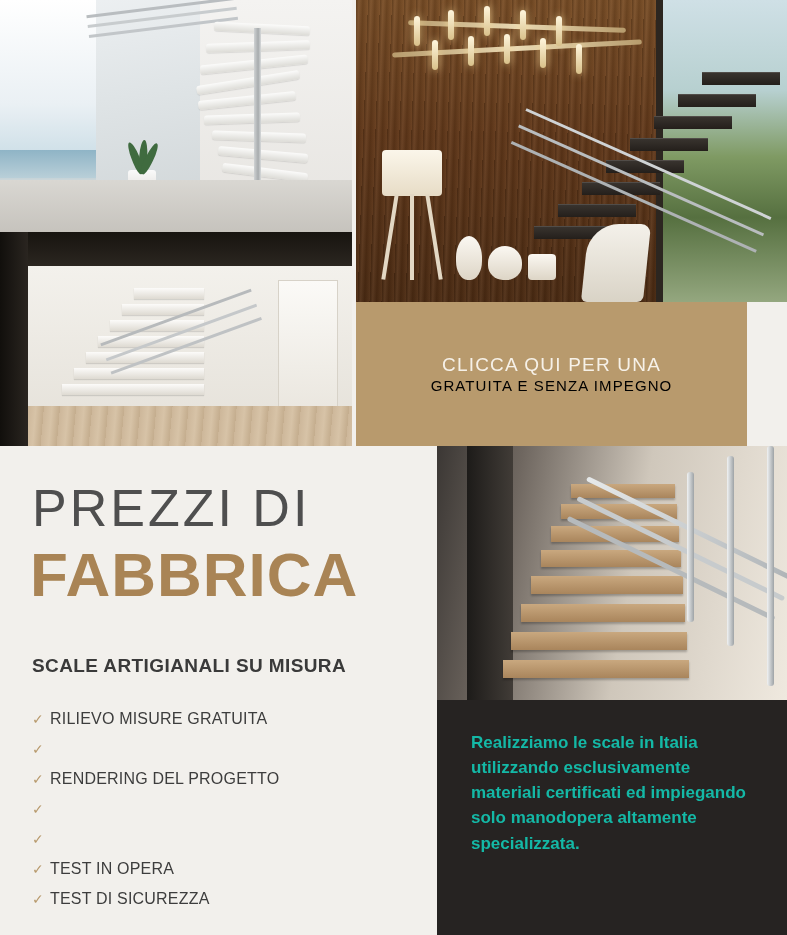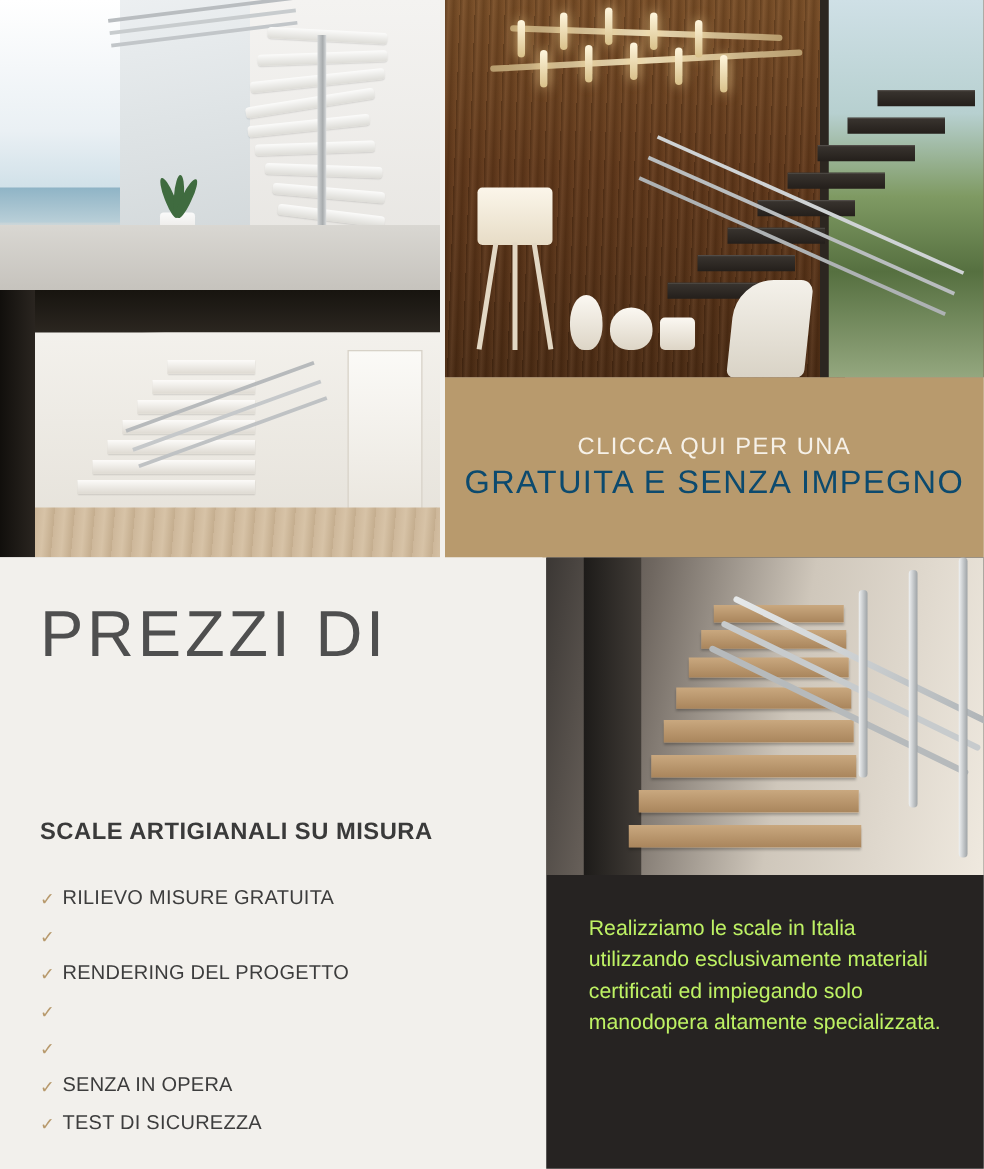--- a/index.html
+++ b/index.html
@@ -268,21 +268,21 @@
     width: 62px; height: 78px;
     background: linear-gradient(180deg,#f4f1ea,#d9d3c6);
     border-radius: 30px 10px 6px 6px;
     transform: skewX(-6deg);
   }
 
   
   .cta {
     position: absolute;
     left: 356px; top: 302px;
-    width: 431px; height: 144px;
+    width: 391px; height: 144px;
     background: #b89a6d;
     color: #ffffff;
     text-align: center;
     display: flex;
     flex-direction: column;
     justify-content: center;
     cursor: pointer;
   }
   .cta-line1 {
     font-size: 19px;
@@ -291,23 +291,23 @@
     font-weight: 400;
   }
   .cta-line2 {
     font-size: 48px;
     font-weight: bold;
     letter-spacing: 1.5px;
     line-height: 1.08;
     margin-top: 2px;
   }
   .cta-line3 {
-    font-size: 26px;
+    font-size: 15px;
     letter-spacing: 1.1px;
-    color: #0c4a6e;
+    color: #000000;
     margin-top: 1px;
   }
 
   
   .bottom-left {
     position: absolute;
     left: 0; top: 446px;
     width: 434px; height: 489px;
     background: #f2f0ec;
     padding: 0;
@@ -414,22 +414,22 @@
   }
   .mii-title {
     font-size: 19px;
     font-weight: bold;
     letter-spacing: .3px;
     margin: 0 0 18px 0;
   }
   .mii-body {
     font-size: 17px;
     line-height: 1.48;
-    color: #bef264;
-    font-weight: 400;
+    color: #14b8a6;
+    font-weight: 700;
     margin: 0;
   }
 </style>
 </head>
 <body>
 
 <div class="page">
 
   <div class="top-left">
     <div class="tl-upper">
@@ -524,20 +524,21 @@
     <div class="tr-chair"></div>
   </div>
 
   <div class="cta">
     <div class="cta-line1">CLICCA QUI PER UNA</div>
     <div class="cta-line3">GRATUITA E SENZA IMPEGNO</div>
   </div>
 
   <div class="bottom-left">
     <div class="title-1">PREZZI DI</div>
+    <div class="title-2">FABBRICA</div>
     <div class="subtitle">SCALE ARTIGIANALI SU MISURA</div>
     <ul class="feature-list">
       <li>
         <span class="tick">✓</span>
         <span>RILIEVO MISURE GRATUITA</span>
       </li>
       <li>
         <span class="tick">✓</span>
       </li>
       <li>
@@ -545,21 +546,21 @@
         <span>RENDERING DEL PROGETTO</span>
       </li>
       <li>
         <span class="tick">✓</span>
       </li>
       <li>
         <span class="tick">✓</span>
       </li>
       <li>
         <span class="tick">✓</span>
-        <span>SENZA IN OPERA</span>
+        <span>TEST IN OPERA</span>
       </li>
       <li>
         <span class="tick">✓</span>
         <span>TEST DI SICUREZZA</span>
       </li>
     </ul>
   </div>
 
   <div class="bottom-right-photo">
     <div class="brp-wall"></div>

